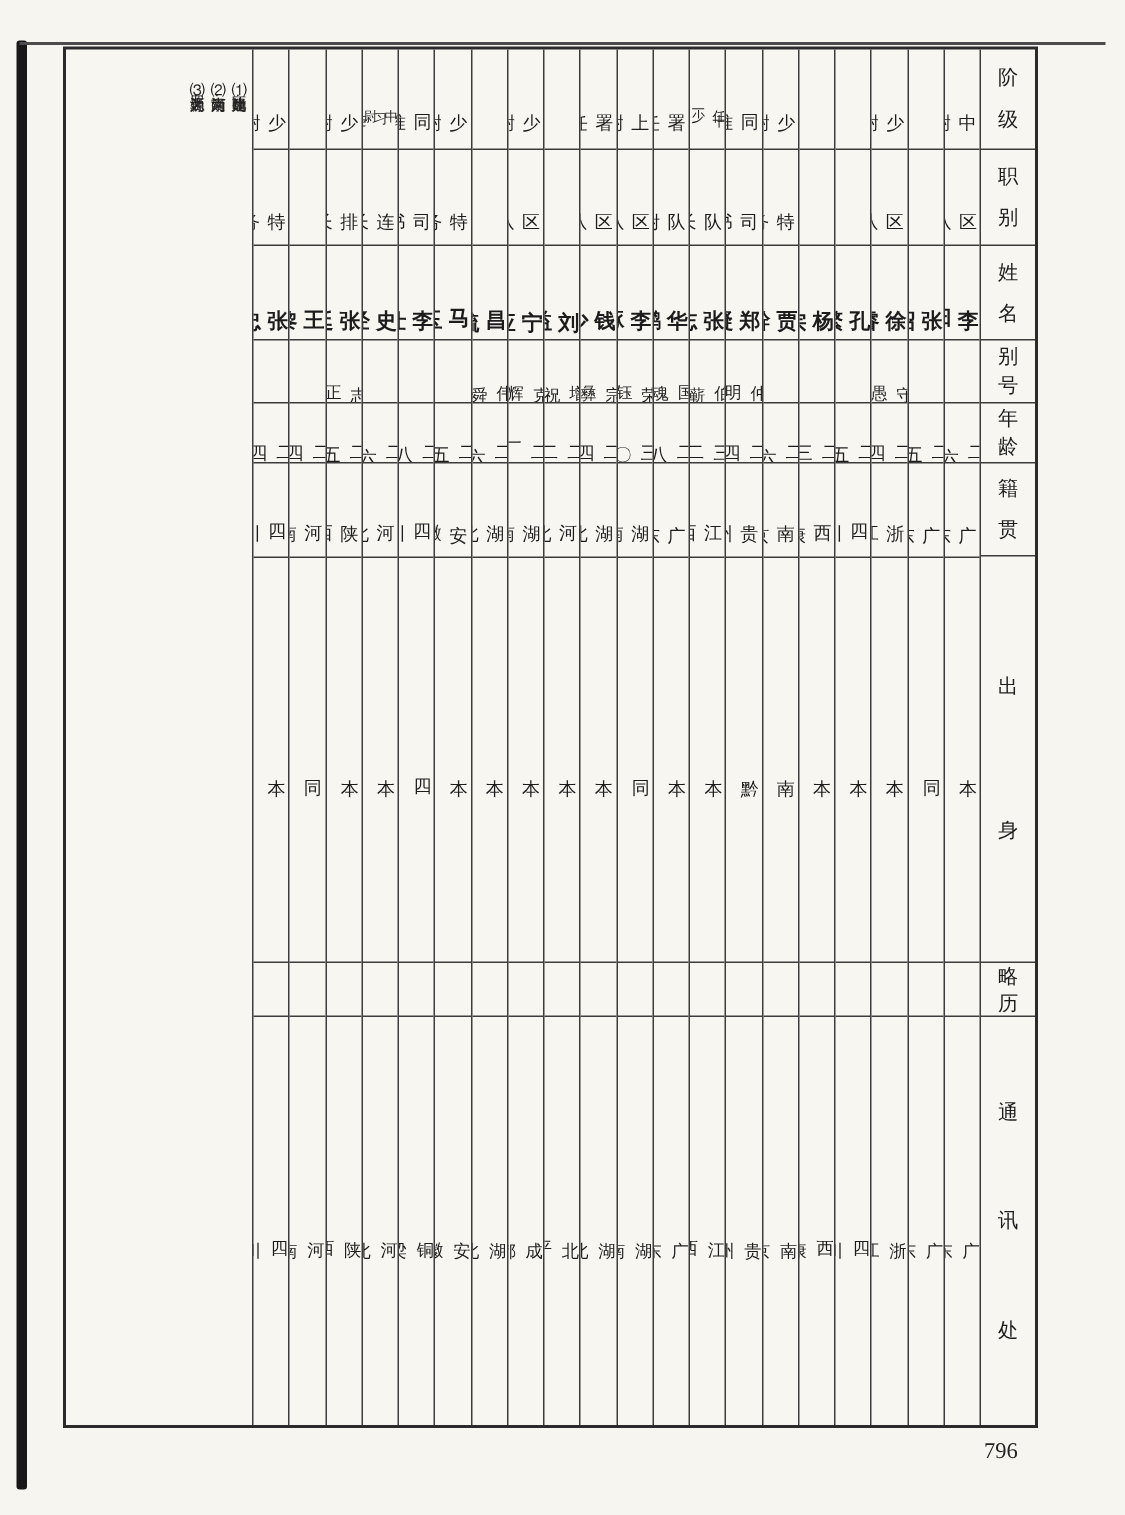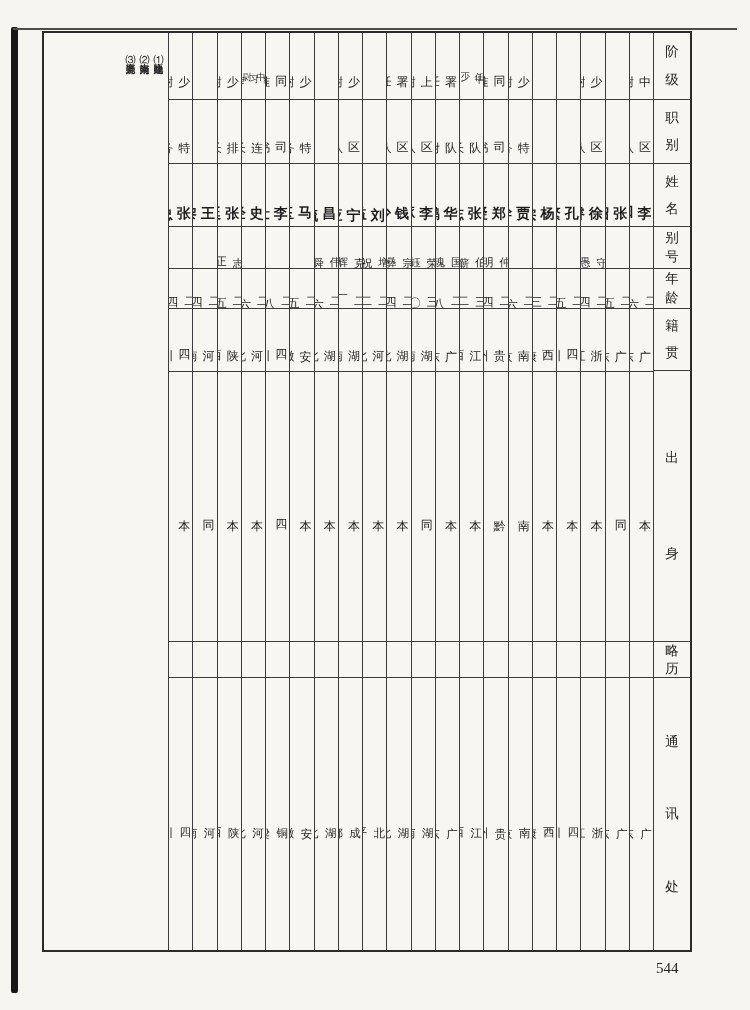--- a/index.html
+++ b/index.html
@@ -1033,14 +1033,14 @@
           <span class="ch">历</span>
         </div>
         <div class="hcell" style="height: 274px;">
           <span class="ch">通</span>
           <span class="ch">讯</span>
           <span class="ch">处</span>
         </div>
       </div>
     </div>
 
-  <div class="page-number">544</div>
+  <div class="page-number">796</div>
 </div>
 
 </body></html>

